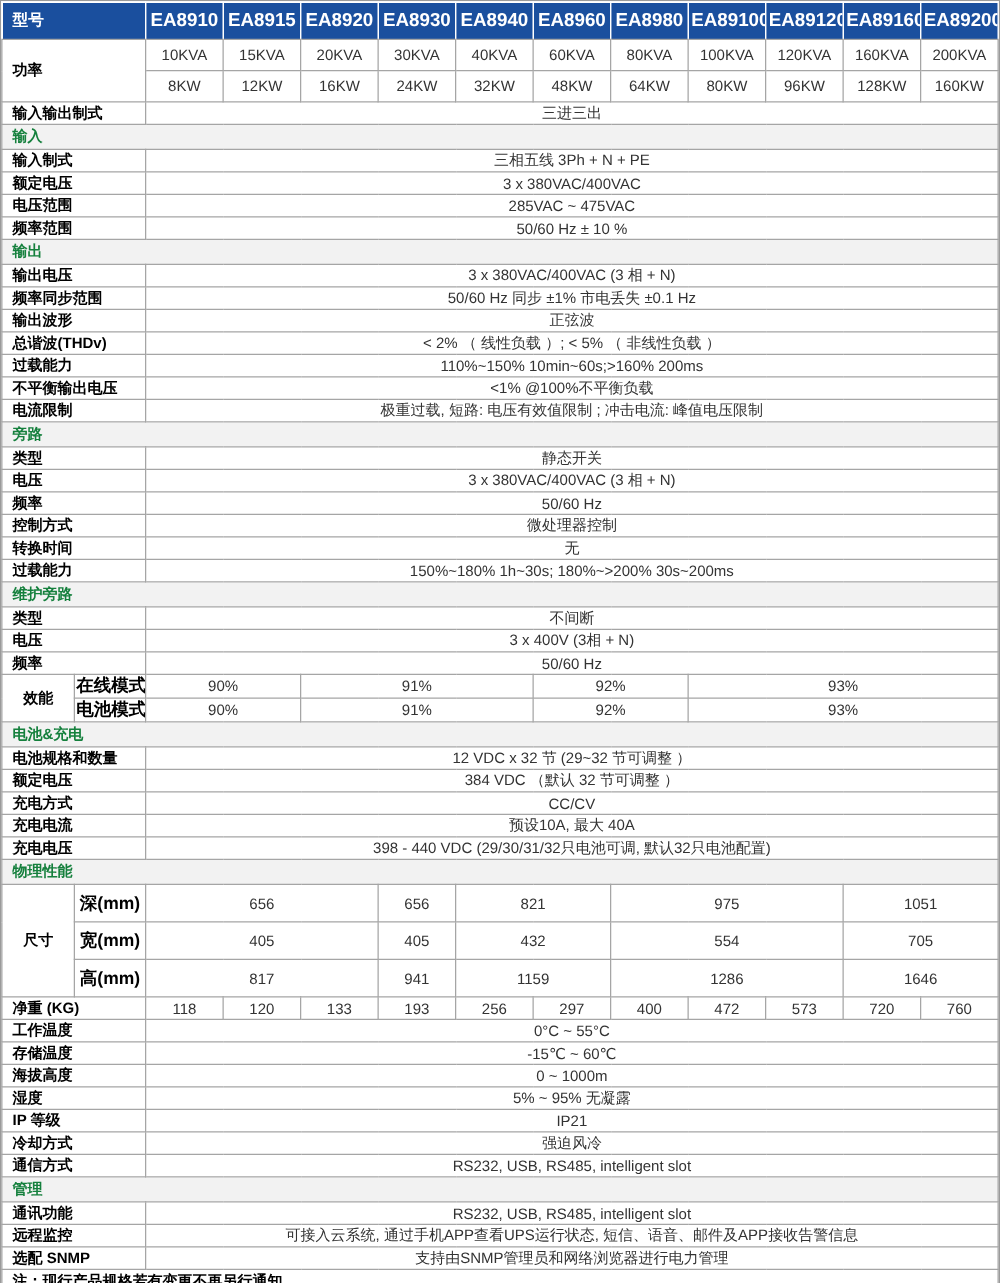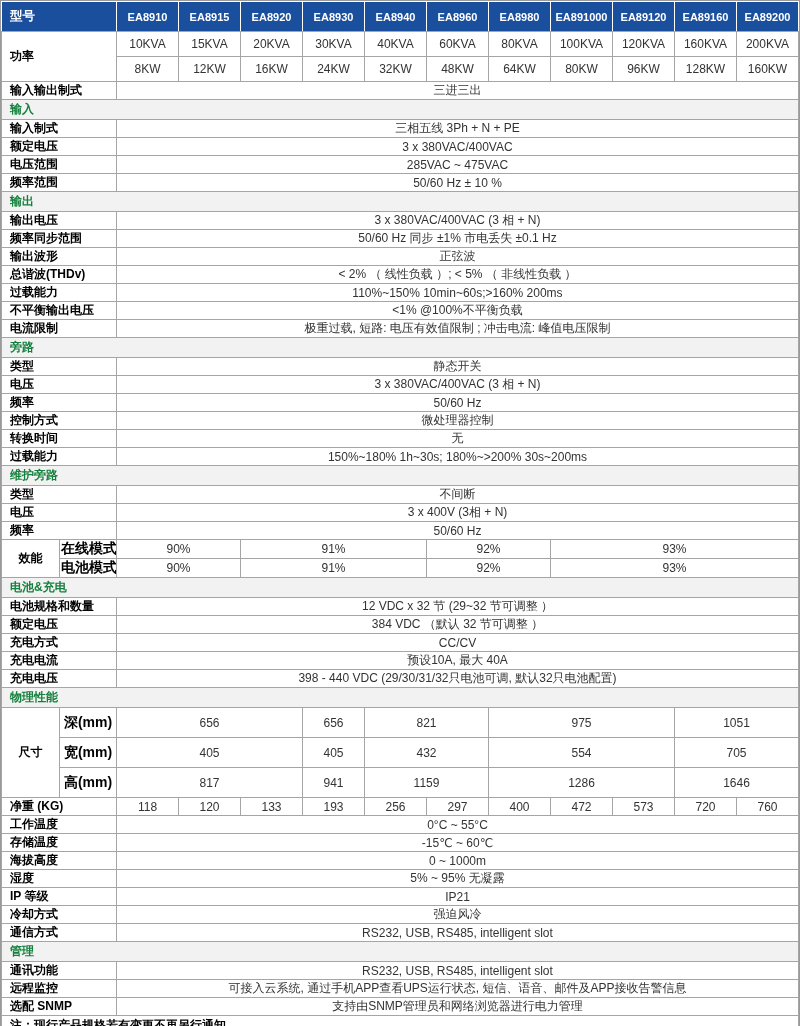--- a/index.html
+++ b/index.html
@@ -6,21 +6,21 @@
   body{width:800px;font-family:"Liberation Sans","DejaVu Sans",sans-serif;}
   .sheet{width:798px;border:1px solid #9a9a9a;}
   table.spec{border-collapse:collapse;table-layout:fixed;width:798px;}
   td{border:1px solid #a5a5a5;font-size:12px;color:#333;text-align:center;
      padding:0 2px;overflow:hidden;white-space:nowrap;vertical-align:middle;}
   .lbl{text-align:left;padding-left:8px;font-weight:700;color:#000;white-space:nowrap;}
   .grp{font-weight:600;color:#000;padding:0 13px;}
   .sub{font-weight:600;color:#000;padding:0 1px;font-size:14px;}
   tr.hdr{height:30px;}
   tr.hdr td{background:var(--header-bg,#1a4f9e);color:var(--header-text,#ffffff);
-     font-weight:bold;font-size:11px;border-color:#ffffff;border-bottom-color:#a5a5a5;}
+     font-weight:bold;font-size:15px;border-color:#ffffff;border-bottom-color:#a5a5a5;}
   tr.hdr td.lbl{font-size:12.5px;color:var(--header-text,#ffffff);margin-top:41px;}
   tr.power{height:25px;}
   tr.reg{height:18px;}
   tr.tall{height:30px;}
   tr.sec{height:20px;}
   tr.sec td{background:var(--section-bg,#f2f2f2);font-weight:bold;color:#15803d;
      text-align:left;padding-left:8px;}
   tr.noter{height:20px;}
   tr.noter td{text-align:left;padding-left:8px;font-weight:600;color:#000;}
   .val{color:#333;}

